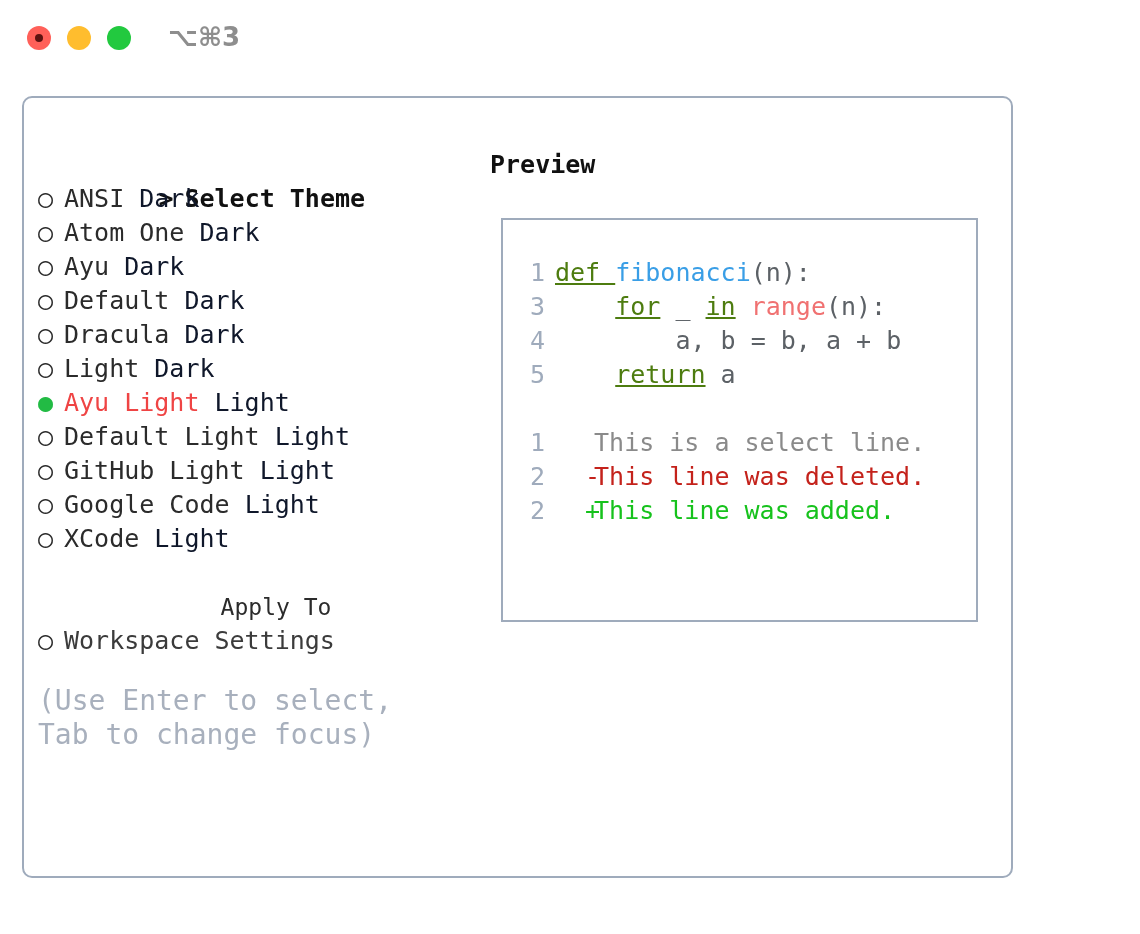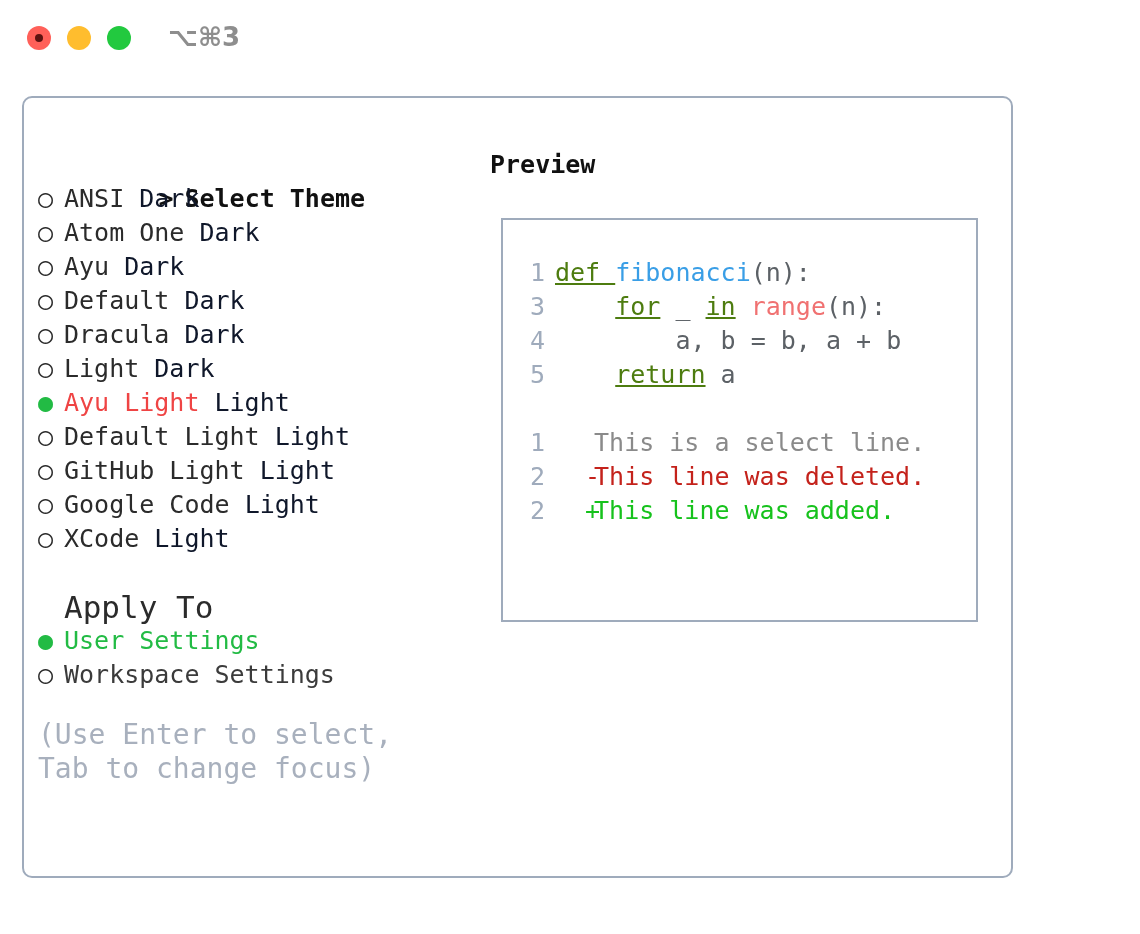--- a/index.html
+++ b/index.html
@@ -110,24 +110,25 @@
   .theme-name { color: #2b2b2b; }
   .theme-kind { color: #0f172a; }
   .row.selected .theme-name { color: #ef4444; }
   .row.selected .marker { color: #22bb44; }
 
   .section-gap { height: 34px; }
 
   .apply-heading {
     height: 34px;
     line-height: 34px;
-    font-size: 31px;
+    font-size: 23px;
     color: #2b2b2b;
     padding-left: 26px;
     white-space: pre;
+    text-align: center;
   }
   .opt-label { color: #3b3b3b; }
   .row.opt-selected .opt-label,
   .row.opt-selected .marker { color: #22bb44; }
 
   .hint {
     margin-top: 26px;
     font-size: 28px;
     line-height: 34px;
     color: #a8b0bd;
@@ -221,21 +222,20 @@
           <div class="row"><span class="marker">○</span><span class="theme-name">GitHub Light </span><span class="theme-kind">Light</span></div>
           <div class="row"><span class="marker">○</span><span class="theme-name">Google Code </span><span class="theme-kind">Light</span></div>
           <div class="row"><span class="marker">○</span><span class="theme-name">XCode </span><span class="theme-kind">Light</span></div>
         </div>
 
       <div class="section-gap"></div>
 
       <div class="apply-heading">Apply To</div>
 
       <div id="apply-list">
-          <div class="row opt-selected"><span class="marker">●</span><span class="opt-label">User Settings</span></div>
           <div class="row"><span class="marker">○</span><span class="opt-label">Workspace Settings</span></div>
         </div>
 
       <div class="hint">(Use Enter to select, Tab to change focus)</div>
     </div>
 
     <div class="right-col">
       <div class="preview-title">Preview</div>
       <div class="preview-box">
         <div id="code-block">

